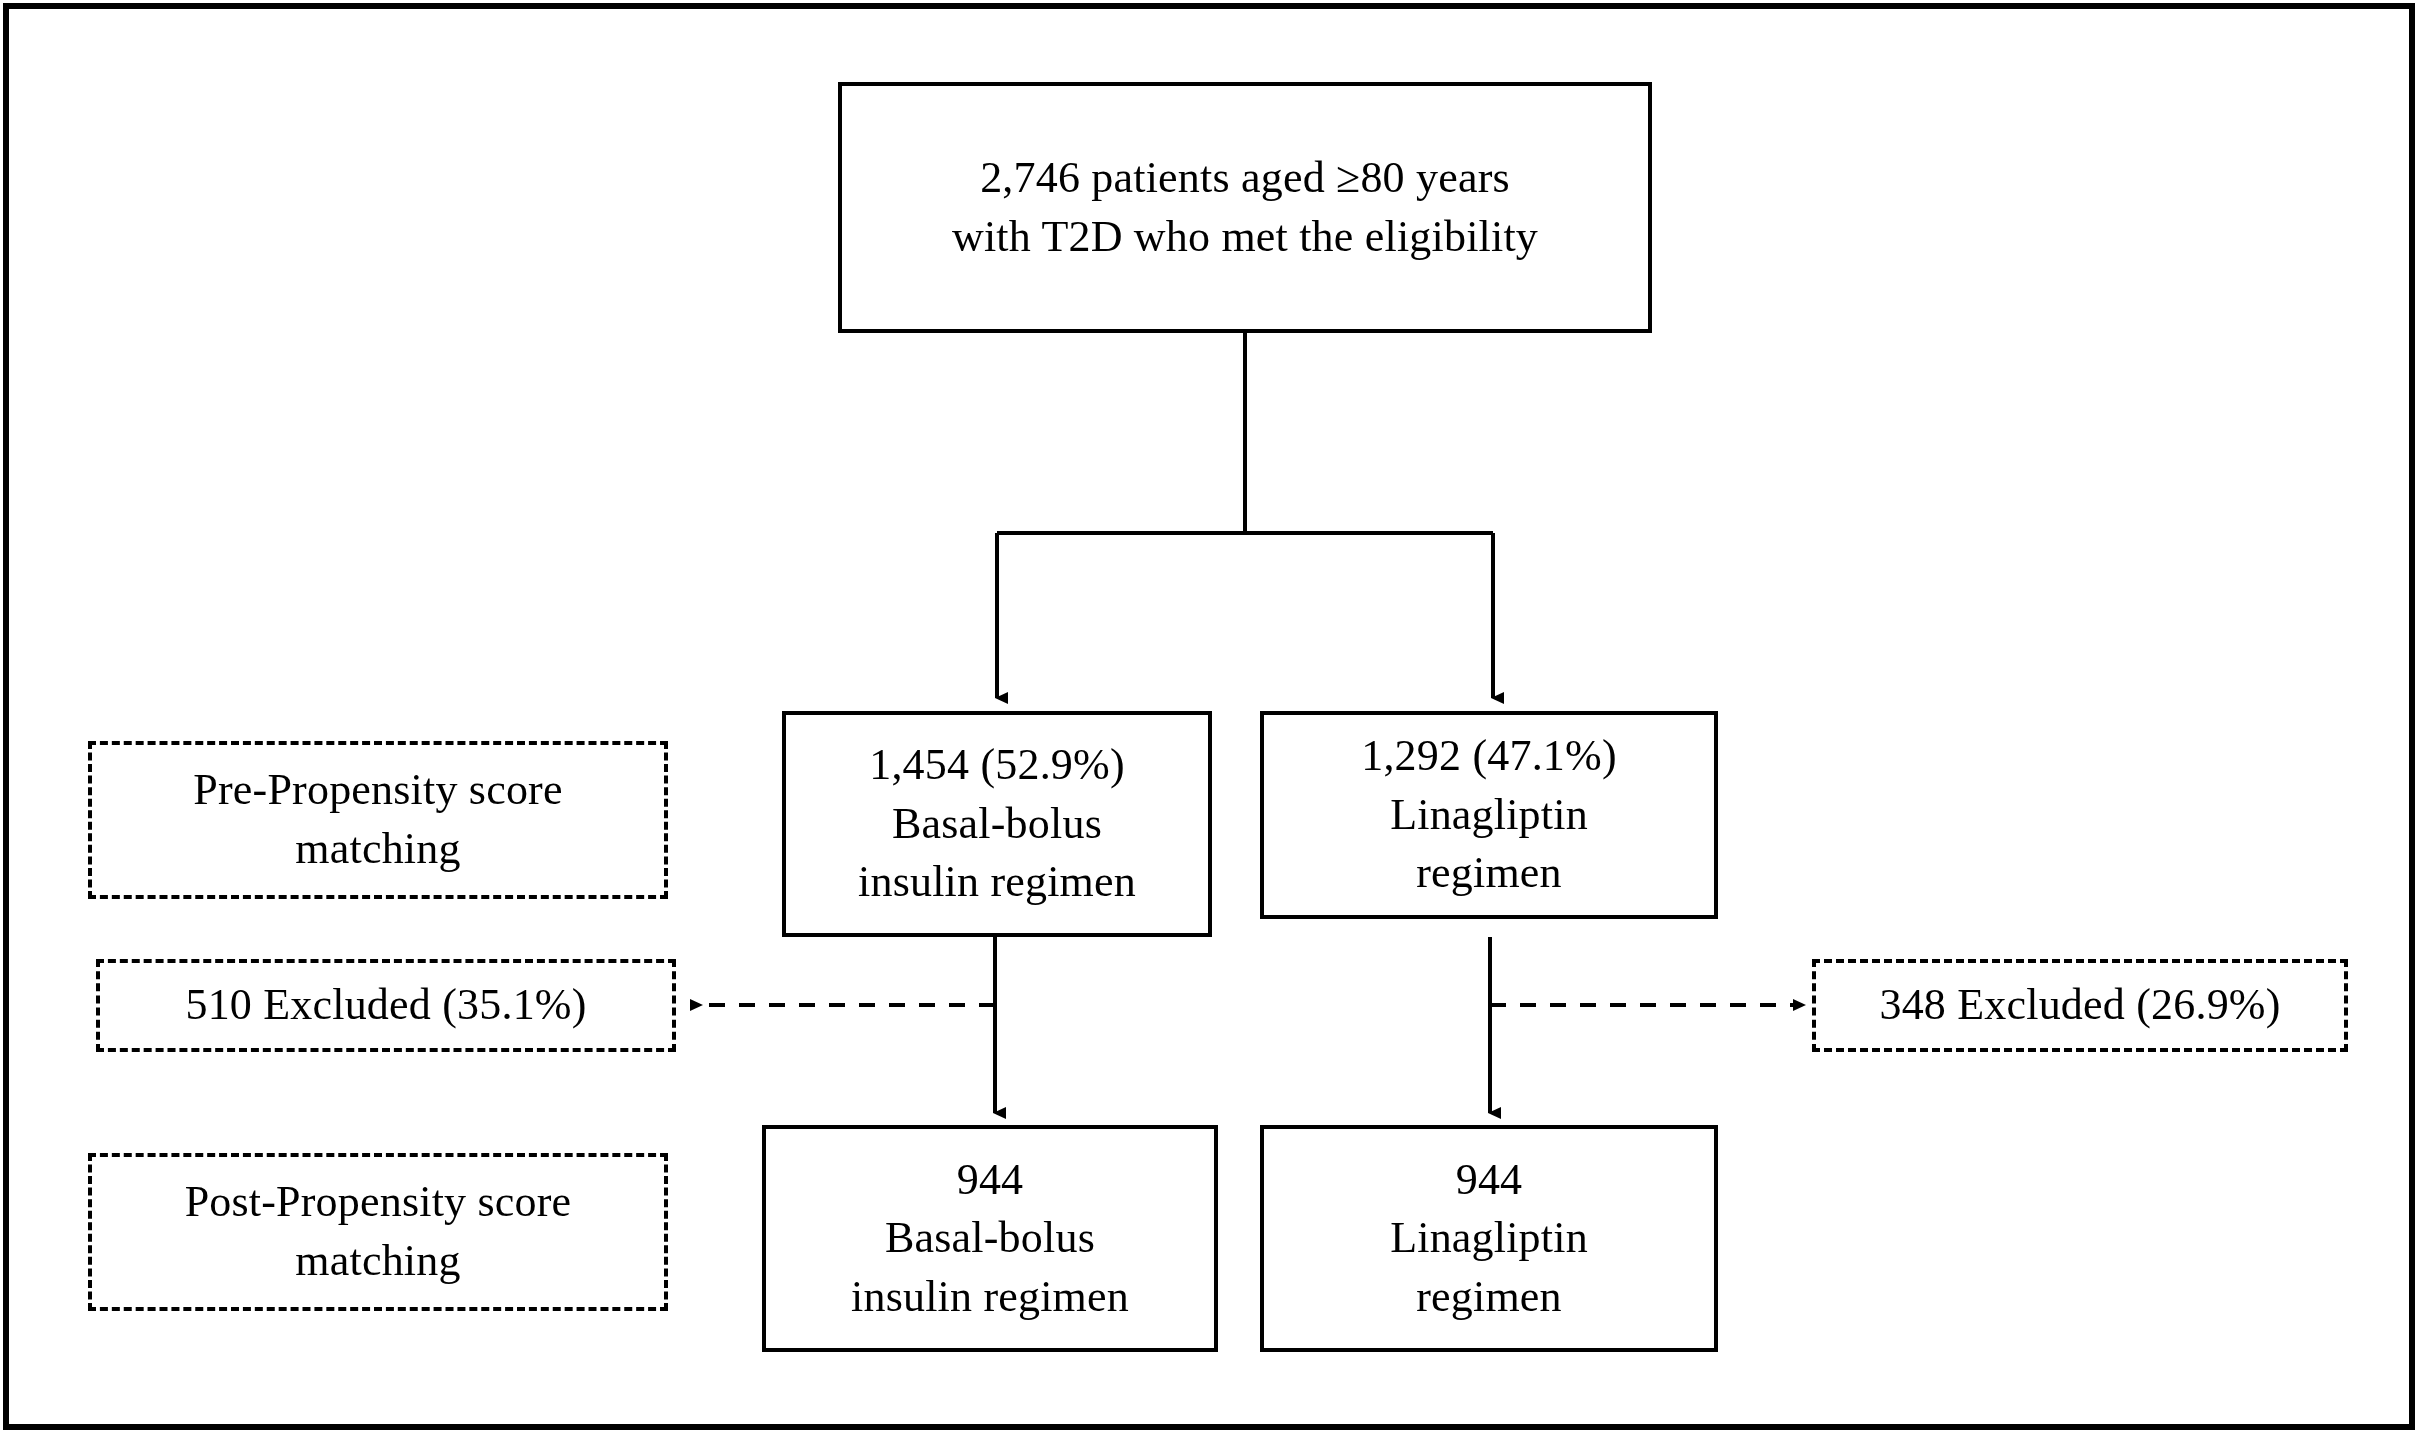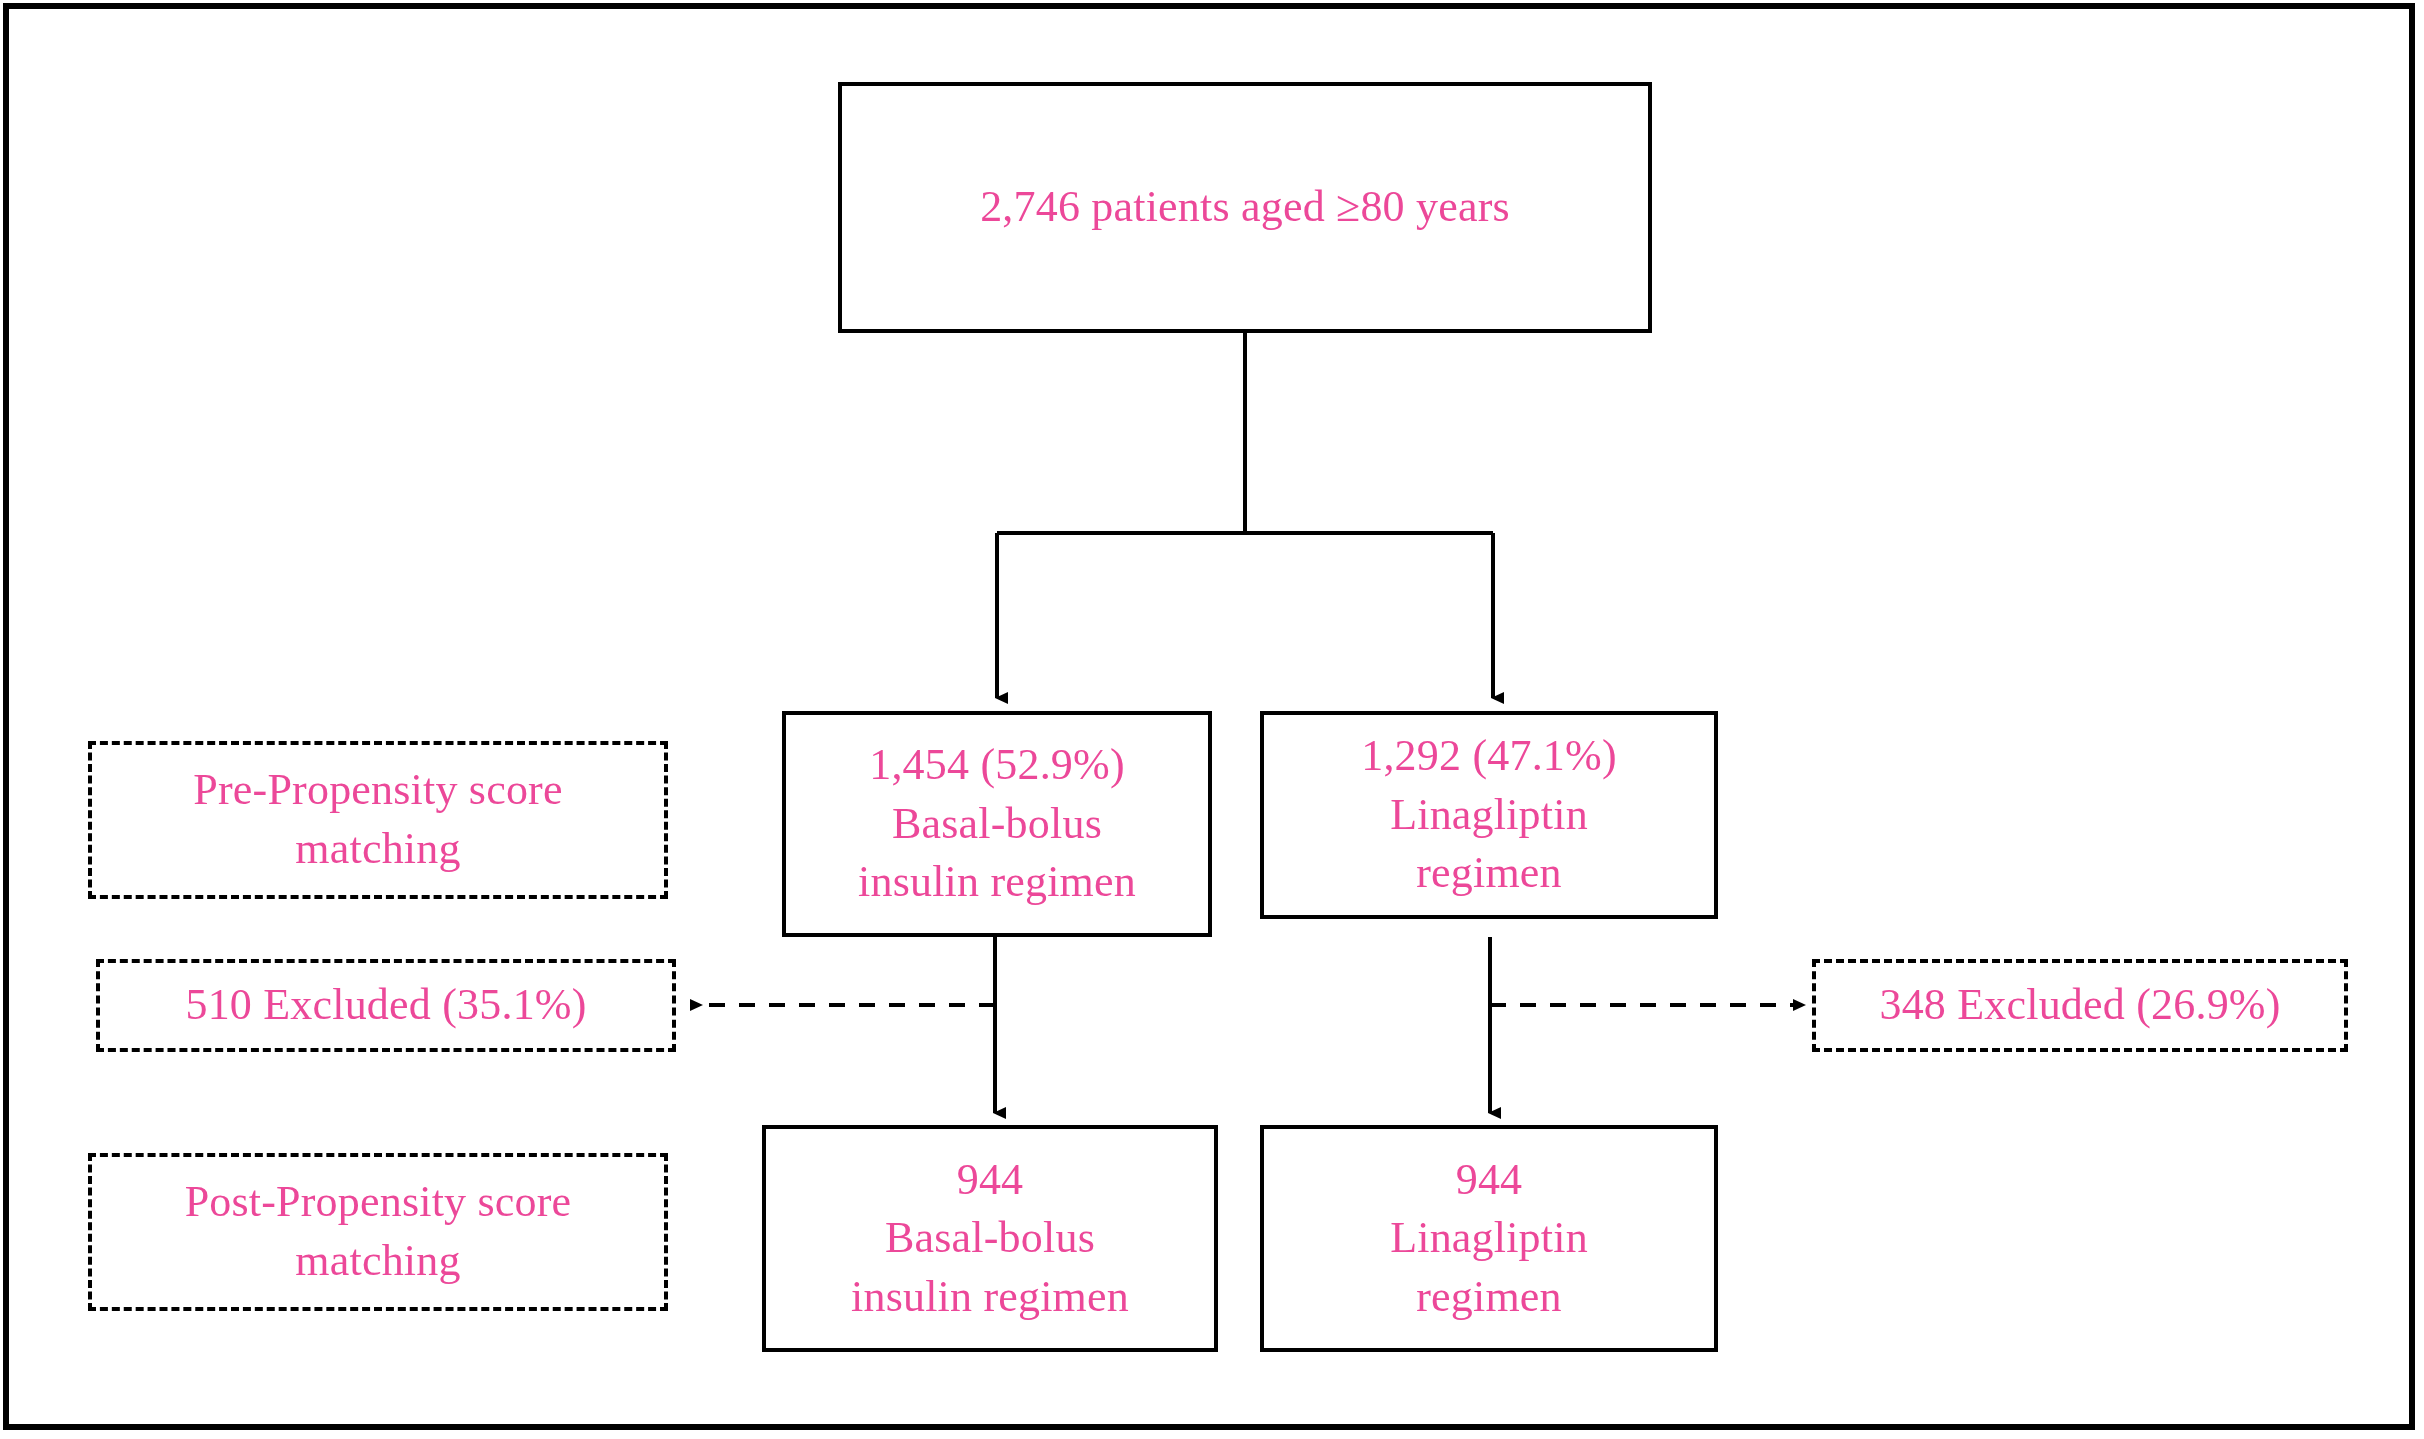--- a/index.html
+++ b/index.html
@@ -7,21 +7,21 @@
     margin: 0;
     padding: 0;
     background: #ffffff;
   }
   #canvas {
     position: relative;
     width: 2424px;
     height: 1439px;
     background: #ffffff;
     font-family: "Liberation Serif", "DejaVu Serif", serif;
-    color: #ec4899;
+    color: #000000;
     overflow: hidden;
   }
   
   #outer-frame {
     position: absolute;
     left: 3px;
     top: 3px;
     width: 2412px;
     height: 1427px;
     border: 6px solid #000000;
@@ -153,20 +153,21 @@
 
     <path d="M 1490 937 L 1490 1113" stroke="#000000" stroke-width="4" fill="none" marker-end="url(#arrow-down)"></path>
 
     <path d="M 995 1005 L 690 1005" stroke="#000000" stroke-width="4" fill="none" stroke-dasharray="16 14" marker-end="url(#arrow-left)"></path>
 
     <path d="M 1490 1005 L 1794 1005" stroke="#000000" stroke-width="4" fill="none" stroke-dasharray="16 14" marker-end="url(#arrow-right)"></path>
   </svg>
 
   <div class="node solid" id="node-top">
     <span class="line">2,746 patients aged ≥80 years</span>
+    <span class="line">with T2D who met the eligibility</span>
   </div>
 
   <div class="node dashed" id="node-pre-ps">
     <span class="line">Pre-Propensity score</span>
     <span class="line">matching</span>
   </div>
 
   <div class="node solid" id="node-basal-pre">
     <span class="line">1,454 (52.9%)</span>
     <span class="line">Basal-bolus</span>

